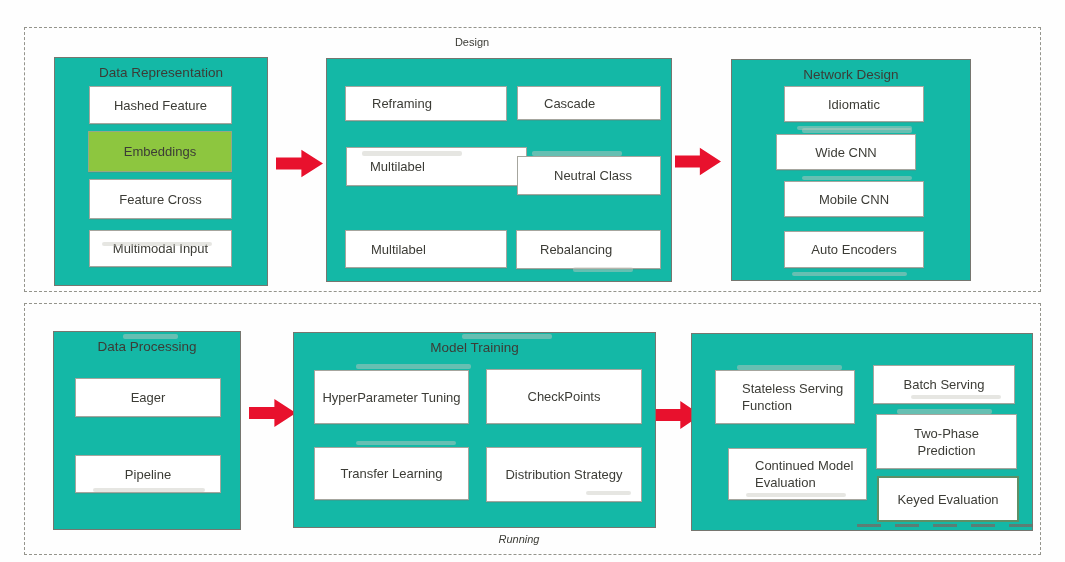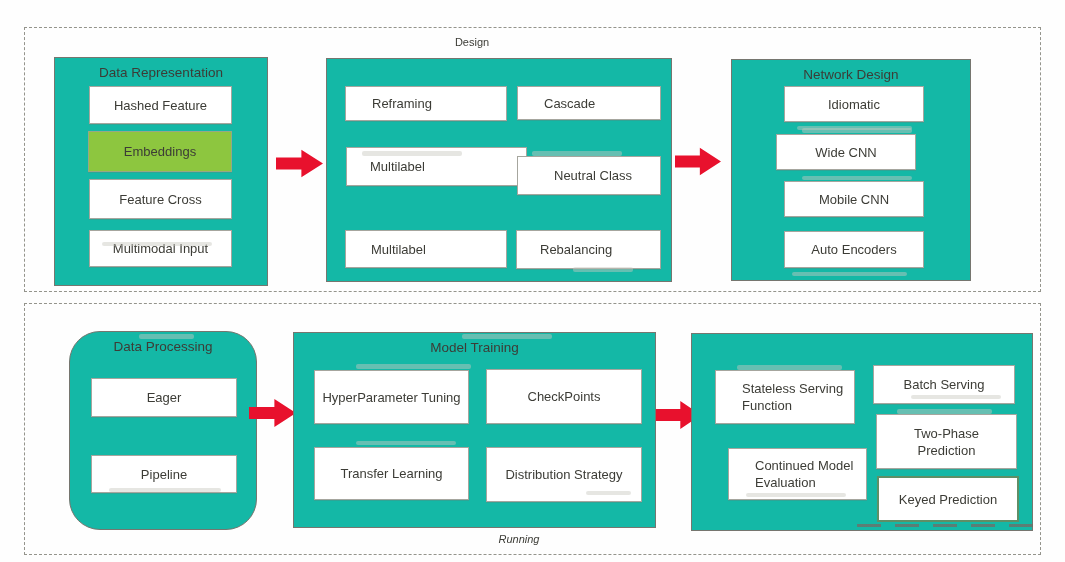--- a/index.html
+++ b/index.html
@@ -149,21 +149,21 @@
       <div class="smudge" style="left:65px;top:66px;width:115px;height:4px;"></div>
       <div class="smudge" style="left:70px;top:68px;width:110px;height:5px;"></div>
       <div class="smudge" style="left:70px;top:116px;width:110px;height:4px;"></div>
       <div class="smudge" style="left:60px;top:212px;width:115px;height:4px;"></div>
     </div>
   </section>
 
   <section class="phase" style="left:24px;top:303px;width:1015px;height:250px;">
     <div class="phase-label" style="left:494px;top:229px;font-style:italic;">Running</div>
 
-    <div class="group" style="left:44px;top:27px;width:186px;height:197px;border-radius:31px;">
+    <div class="group" style="left:28px;top:27px;width:186px;height:197px;">
       <div class="group-title">Data Processing</div>
       <div class="box" style="left:21px;top:46px;width:146px;height:39px;">
         <span>Eager</span>
       </div>
       <div class="box" style="left:21px;top:123px;width:146px;height:38px;">
         <span>Pipeline</span>
       </div>
       <div class="smudge" style="left:69px;top:2px;width:55px;height:5px;"></div>
       <div class="smudge" style="left:39px;top:156px;width:112px;height:4px;"></div>
     </div>
@@ -199,21 +199,21 @@
       <div class="box" style="left:181px;top:31px;width:142px;height:39px;">
         <span>Batch Serving</span>
       </div>
       <div class="box left" style="left:24px;top:114px;width:139px;height:52px;margin-left:12px;">
         <span>Continued Model Evaluation</span>
       </div>
       <div class="box narrow" style="left:184px;top:80px;width:141px;height:55px;">
         <span>Two-Phase Prediction</span>
       </div>
       <div class="box green-outline" style="left:185px;top:142px;width:142px;height:46px;">
-        <span>Keyed Prediction</span>
+        <span>Keyed Evaluation</span>
       </div>
       <div class="smudge" style="left:45px;top:31px;width:105px;height:5px;"></div>
       <div class="smudge" style="left:219px;top:61px;width:90px;height:4px;"></div>
       <div class="smudge" style="left:205px;top:75px;width:95px;height:5px;"></div>
       <div class="smudge" style="left:54px;top:159px;width:100px;height:4px;"></div>
     </div>
 
     <div class="smudge dark" style="left:832px;top:220px;width:186px;height:3px;"></div>
   </section>
 

